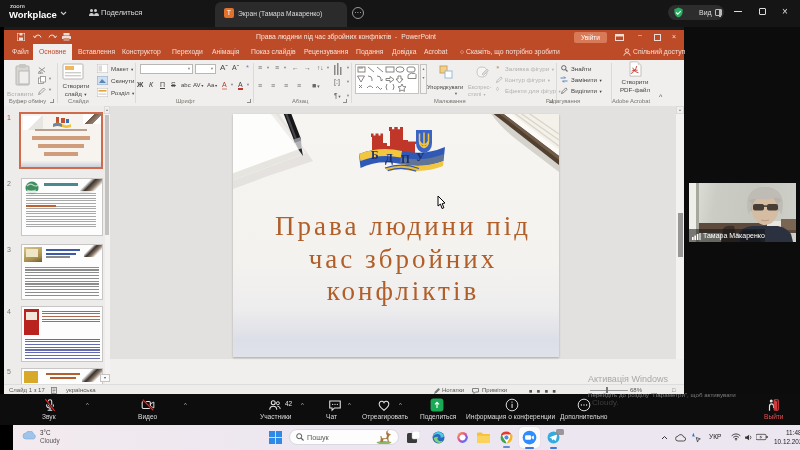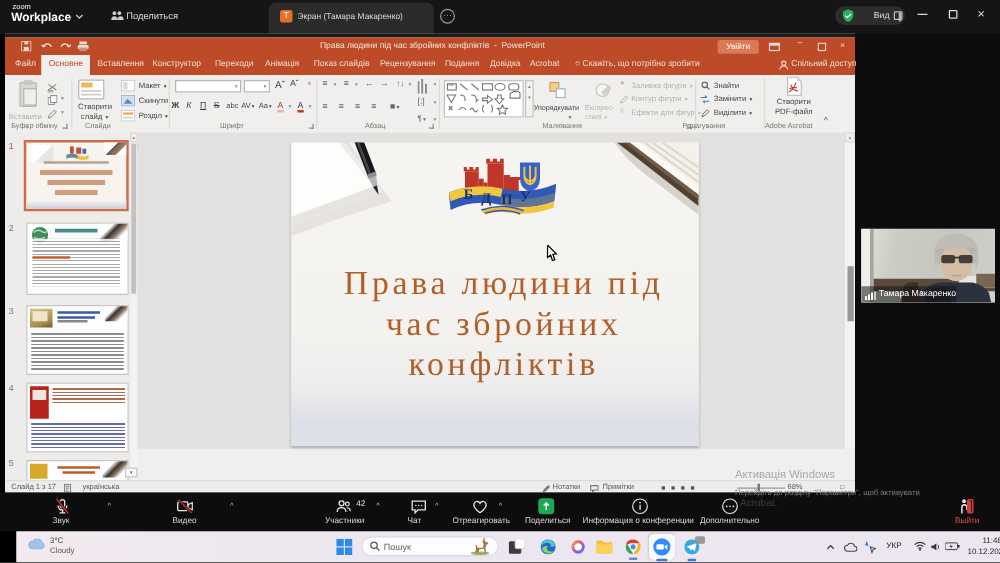--- a/index.html
+++ b/index.html
@@ -462,21 +462,21 @@
     <span class="a" style="left:586px;top:4.5px;width:38px;height:1px;background:#9a9a9a"></span>
     <span class="a" style="left:602px;top:2px;width:2px;height:6px;background:#777"></span>
     <span class="a" style="left:626px;top:2px">68%</span>
     <span class="a" style="left:668px;top:2px;font-size:5.5px">□</span>
   </div>
 </div>
 
 <div class="a" id="ztb">
   <div class="a" style="left:588px;top:-20px;font-size:9px;color:#a8a8a8">Активація Windows</div>
   <div class="a" style="left:588px;top:-3px;font-size:6.2px;color:#7e7e7e;width:185px;white-space:nowrap;overflow:hidden">Перейдіть до розділу "Параметри", щоб активувати</div>
-  <div class="a" style="left:592px;top:4px;font-size:8px;color:#3f3f3f">Acrobat.</div>
+  <div class="a" style="left:592px;top:4px;font-size:8px;color:#3f3f3f">Cloudy.</div>
 
   <svg class="a ic" style="left:43px" width="14" height="14" viewBox="0 0 24 24">
         <rect x="9" y="3" width="6" height="11" rx="3" fill="none" stroke="#e6e6e6" stroke-width="1.8"></rect>
         <path d="M6 11 q0 6 6 6 q6 0 6 -6 M12 17 v4 M8 21 h8" stroke="#e6e6e6" stroke-width="1.8" fill="none"></path>
         <line x1="4" y1="2" x2="20" y2="22" stroke="#0d0d0d" stroke-width="4"></line>
         <line x1="4" y1="2" x2="20" y2="22" stroke="#e02828" stroke-width="2"></line>
       </svg>
   <div class="lbl" style="left:42px">Звук</div>
   <div class="ch" style="left:86px">^</div>
 

